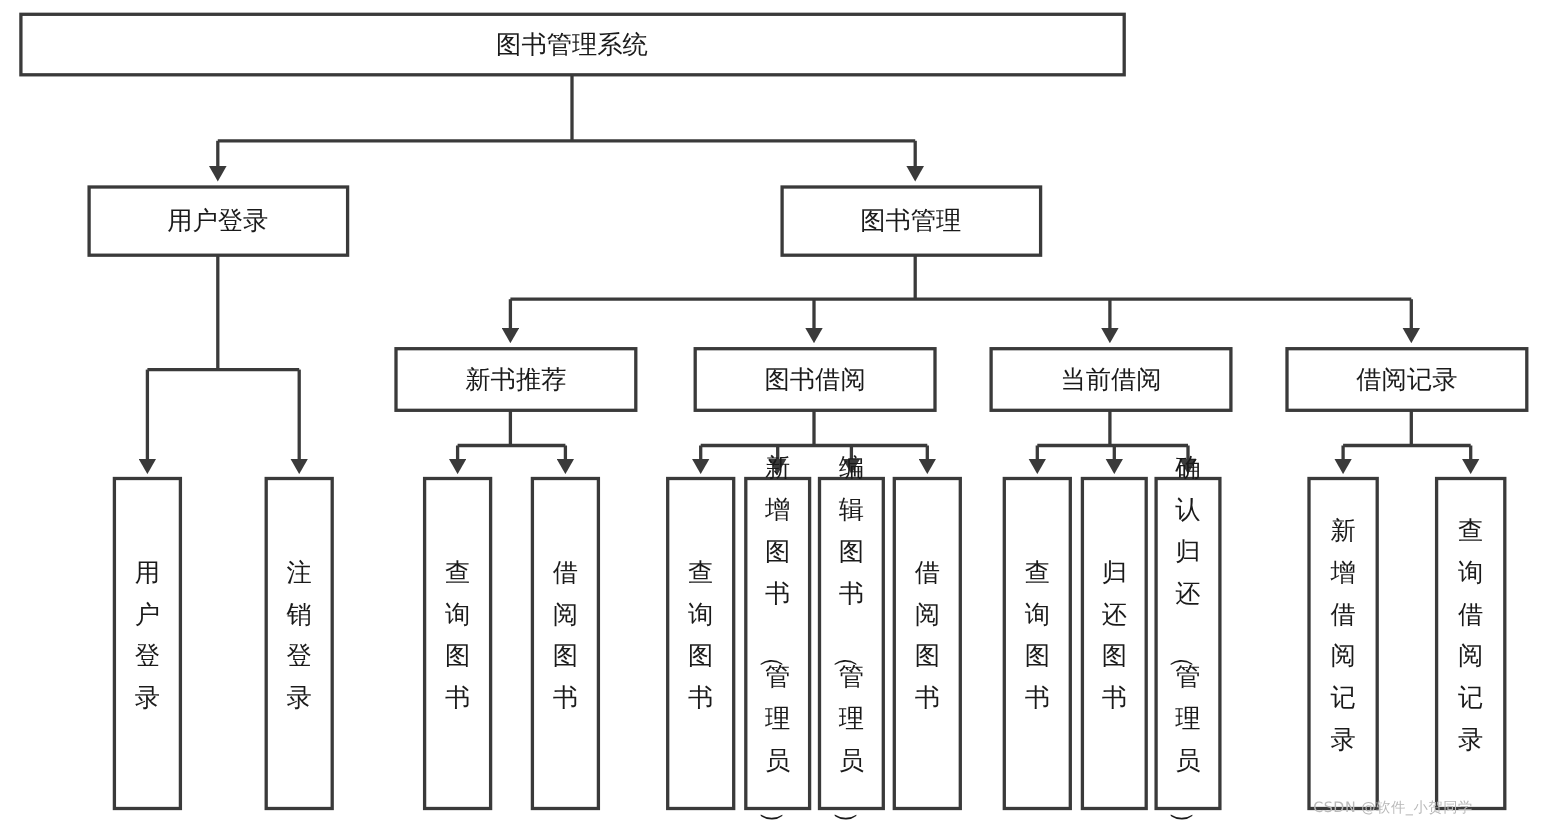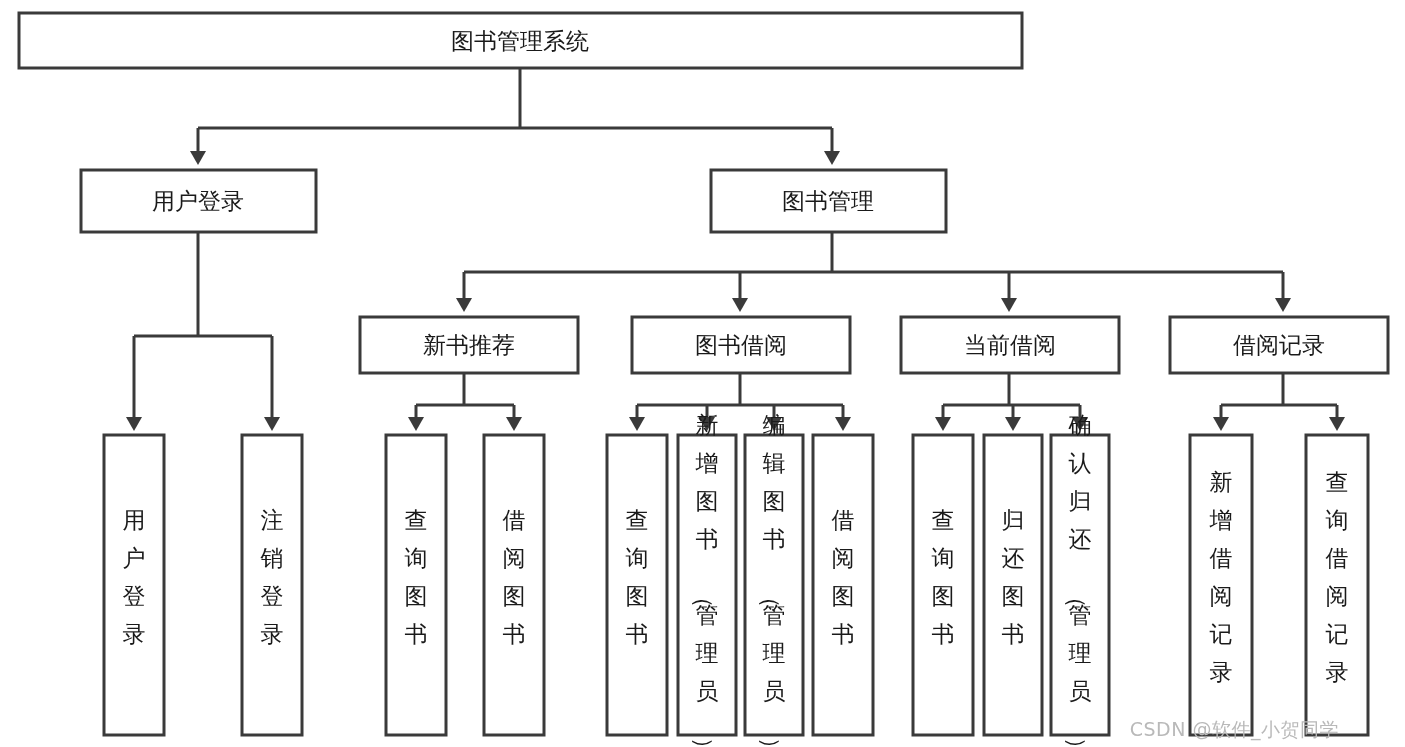--- a/index.html
+++ b/index.html
@@ -52,21 +52,21 @@
     font-family: "DejaVu Sans", "Liberation Sans", sans-serif;
     font-size: 23px;
     fill: #1a1a1a;
     text-anchor: middle;
   }
   .watermark {
     position: absolute;
     right: 8px;
     bottom: 4px;
     font-family: "DejaVu Sans", "Liberation Sans", sans-serif;
-    font-size: 19px;
+    font-size: 13px;
     color: #b9b9b9;
     white-space: nowrap;
     letter-spacing: 0.5px;
   }
 </style>
 </head>
 <body>
 
 <div id="diagram-root">
   <svg class="flow" viewBox="0 0 1405 747" xmlns="http://www.w3.org/2000/svg">

